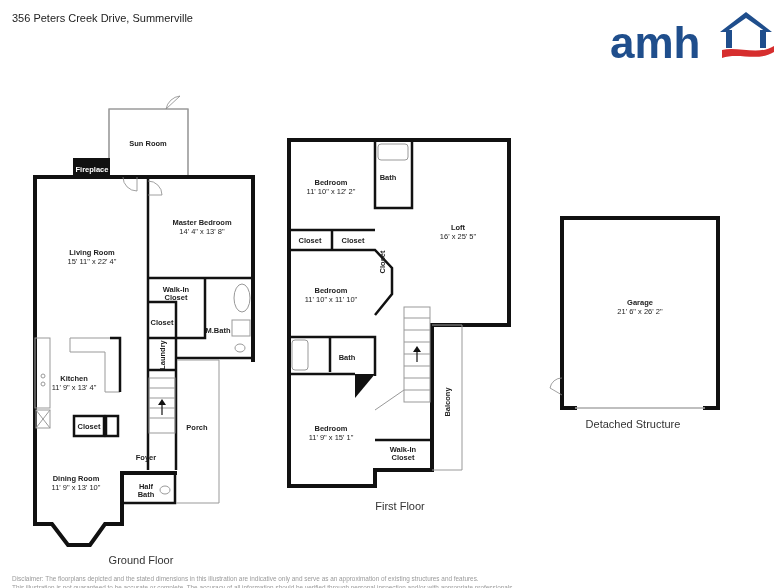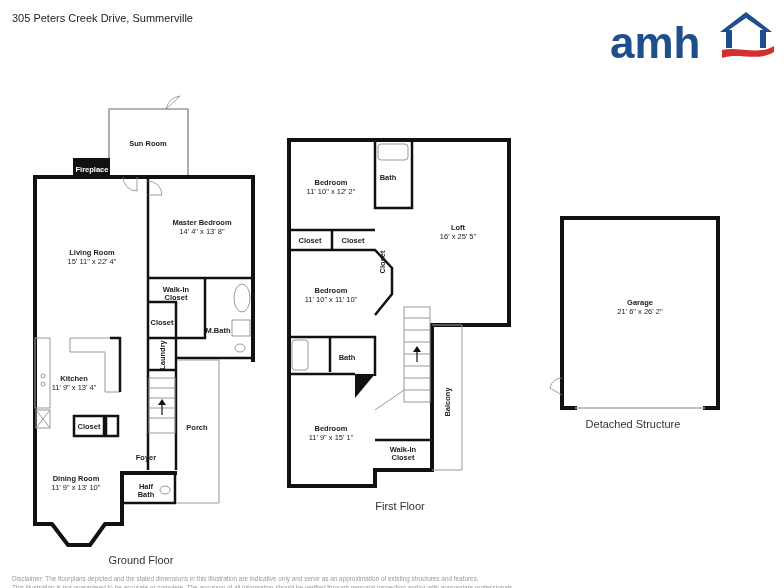--- a/index.html
+++ b/index.html
@@ -12,21 +12,21 @@
   .rd { font-family:"Liberation Sans", sans-serif; font-size:7.5px; fill:#222; text-anchor:middle; }
   .fl { font-family:"Liberation Sans", sans-serif; font-size:11px; fill:#333; text-anchor:middle; }
   .w { stroke:#111; stroke-width:4; fill:none; stroke-linecap:square; }
   .wt { stroke:#111; stroke-width:2.5; fill:none; }
   .thin { stroke:#999; stroke-width:1; fill:none; }
   .door { stroke:#888; stroke-width:0.8; fill:none; }
 </style>
 </head>
 <body>
 
-<div class="address">305 Peters Creek Drive, Summerville</div>
+<div class="address">356 Peters Creek Drive, Summerville</div>
 
 <svg class="logo" viewBox="0 0 172 56">
   <text x="2" y="50" font-family="Liberation Sans, sans-serif" font-weight="bold" font-size="44" fill="#1f4e8c">amh</text>
   <g>
     <polygon points="112,24 138,4 164,24 158,24 138,10 118,24" fill="#1f4e8c"></polygon>
     <rect x="118" y="22" width="6" height="18" fill="#1f4e8c"></rect>
     <rect x="152" y="22" width="6" height="18" fill="#1f4e8c"></rect>
   </g>
   <path d="M114,42 C130,38 150,48 166,38 L166,44 C150,54 130,44 114,50 Z" fill="#d62e2e"></path>
 </svg>

